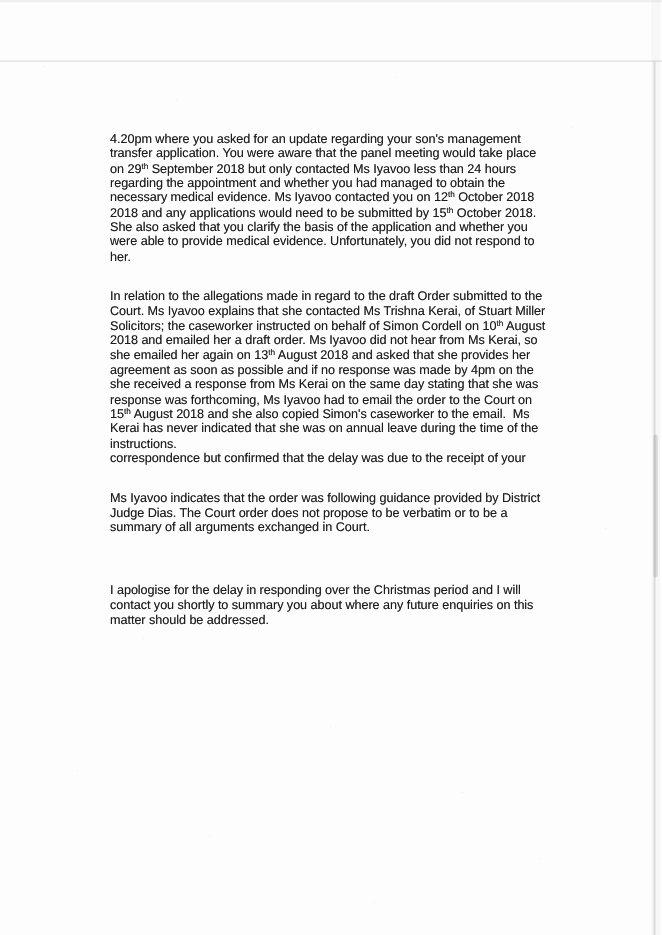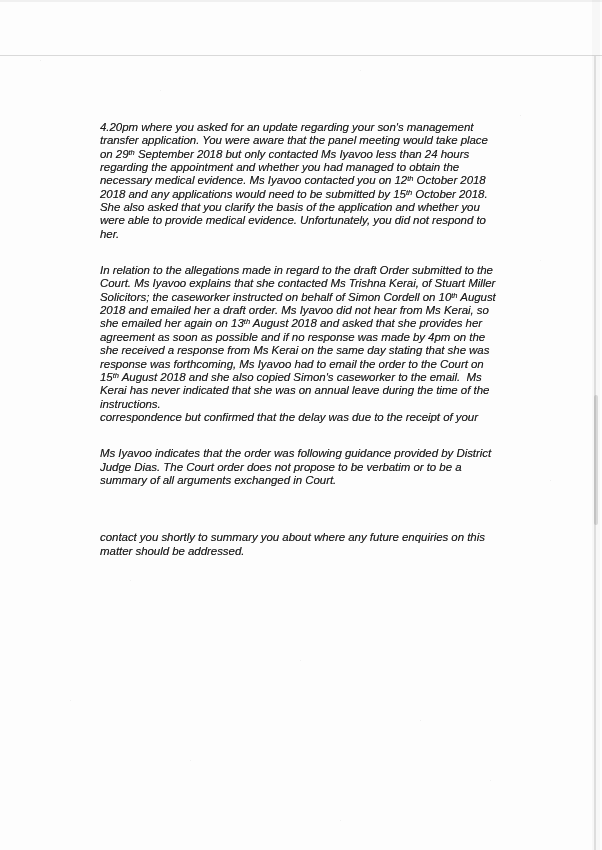--- a/index.html
+++ b/index.html
@@ -82,21 +82,21 @@
     width: 440px;
     color: #1d1d1d;
     font-size: 11.5px;
     line-height: 13.35px;
     letter-spacing: -0.05px;
     text-shadow: 0 0 0.45px rgba(20,20,20,0.55);
   }
   .paragraph { margin: 0 0 23px 0; }
   .paragraph:nth-child(3) { margin-bottom: 44px; }
   .paragraph:last-child { margin-bottom: 0; }
-  .line { white-space: pre; font-style: italic; }
+  .line { white-space: pre; }
   .line sup {
     font-size: 7.5px;
     line-height: 0;
     vertical-align: 3.5px;
     letter-spacing: 0;
   }
 </style>
 </head>
 <body>
 
@@ -133,17 +133,18 @@
         <div class="line">Kerai has never indicated that she was on annual leave during the time of the</div>
         <div class="line">instructions.</div>
         <div class="line">correspondence but confirmed that the delay was due to the receipt of your</div>
       </div>
       <div class="paragraph">
         <div class="line">Ms Iyavoo indicates that the order was following guidance provided by District</div>
         <div class="line">Judge Dias. The Court order does not propose to be verbatim or to be a</div>
         <div class="line">summary of all arguments exchanged in Court.</div>
       </div>
       <div class="paragraph">
+        <div class="line">I apologise for the delay in responding over the Christmas period and I will</div>
         <div class="line">contact you shortly to summary you about where any future enquiries on this</div>
         <div class="line">matter should be addressed.</div>
       </div>
     </div>
 </div>
 
 </body></html>

